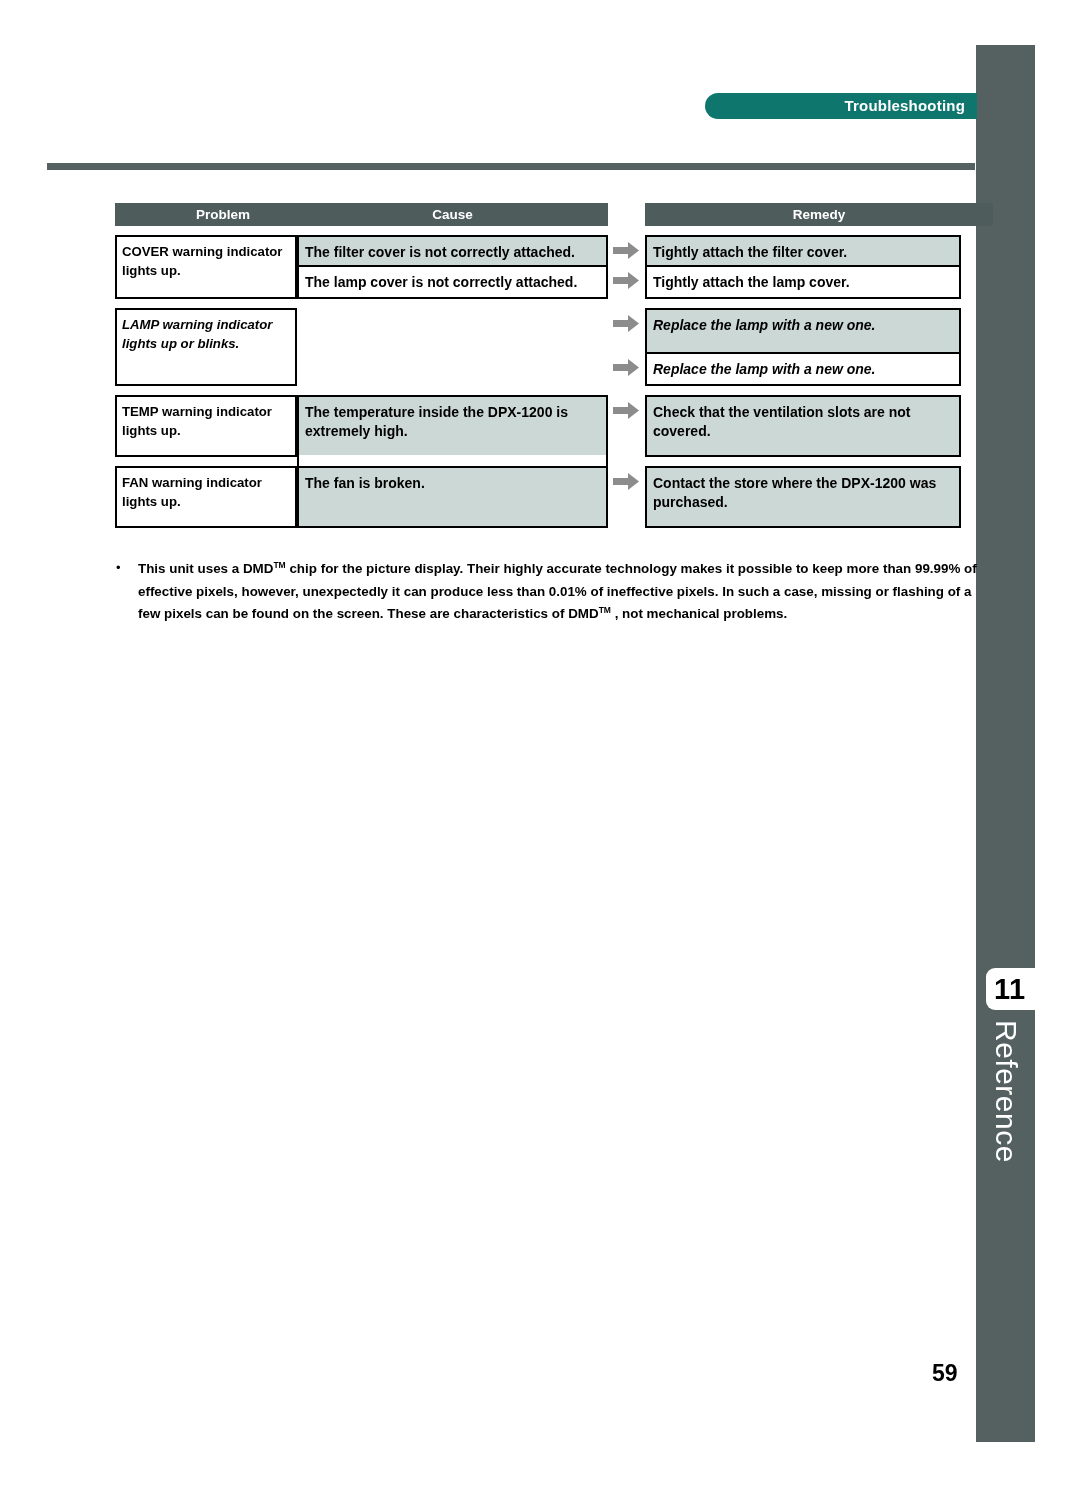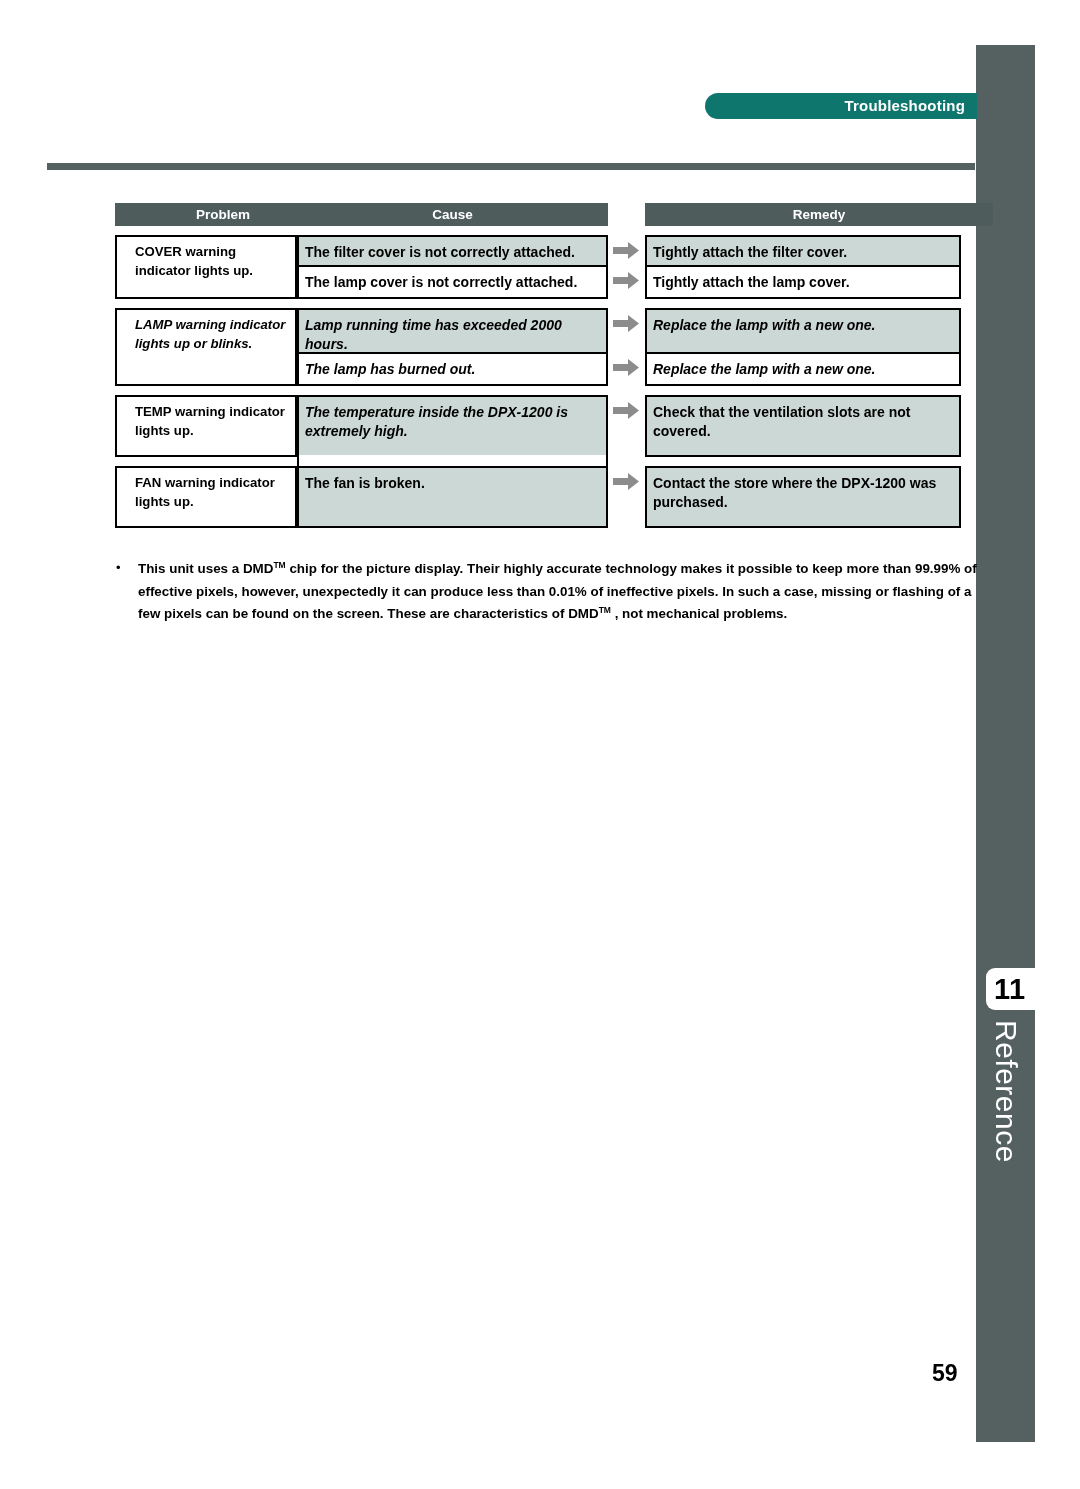--- a/index.html
+++ b/index.html
@@ -130,21 +130,21 @@
   .group .right-box {
     position: absolute;
     box-sizing: border-box;
     border: 2px solid #000000;
   }
   .left-box {
     left: 0;
     top: 0;
     width: 182px;
     background: #ffffff;
-    padding: 6px 5px 0 18px;
+    padding: 6px 5px 0 5px;
   }
   .mid-box {
     left: 182px;
     top: 0;
     width: 311px;
   }
   .right-box {
     left: 530px;
     top: 0;
     width: 316px;
@@ -276,47 +276,39 @@
         <div class="arrow" style="top: 7px;">
           <svg width="26" height="17" viewBox="0 0 26 17">
             <path d="M0 5 H15 V0 L26 8.5 L15 17 V12 H0 Z" fill="#8c8c8c"></path>
           </svg>
         </div>
         <div class="arrow" style="top: 51px;">
           <svg width="26" height="17" viewBox="0 0 26 17">
             <path d="M0 5 H15 V0 L26 8.5 L15 17 V12 H0 Z" fill="#8c8c8c"></path>
           </svg>
         </div>
-        <div class="mid-box" style="height: 78px;">
-          <div class="sub shaded" style="height: 44px;">
-            <div class="cell-text">Lamp running time has exceeded 2000 hours.</div>
-          </div>
-          <div class="sub plain" style="height: 30px;">
-            <div class="cell-text">The lamp has burned out.</div>
-          </div>
-        </div>
         <div class="right-box" style="height: 78px;">
           <div class="sub shaded" style="height: 44px;">
             <div class="cell-text">Replace the lamp with a new one.</div>
           </div>
           <div class="sub plain" style="height: 30px;">
             <div class="cell-text">Replace the lamp with a new one.</div>
           </div>
         </div>
       </div>
       <div class="group" style="height: 62px;">
         <div class="left-box" style="height: 62px;">
           <div class="cell-text">TEMP warning indicator lights up.</div>
         </div>
         <div class="arrow" style="top: 7px;">
           <svg width="26" height="17" viewBox="0 0 26 17">
             <path d="M0 5 H15 V0 L26 8.5 L15 17 V12 H0 Z" fill="#8c8c8c"></path>
           </svg>
         </div>
-        <div class="mid-box" style="height: 78px; font-style: italic;">
+        <div class="mid-box" style="height: 78px;">
           <div class="sub shaded" style="height: 58px;">
             <div class="cell-text">The temperature inside the DPX-1200 is extremely high.</div>
           </div>
         </div>
         <div class="right-box" style="height: 62px;">
           <div class="sub shaded" style="height: 58px;">
             <div class="cell-text">Check that the ventilation slots are not covered.</div>
           </div>
         </div>
       </div>

